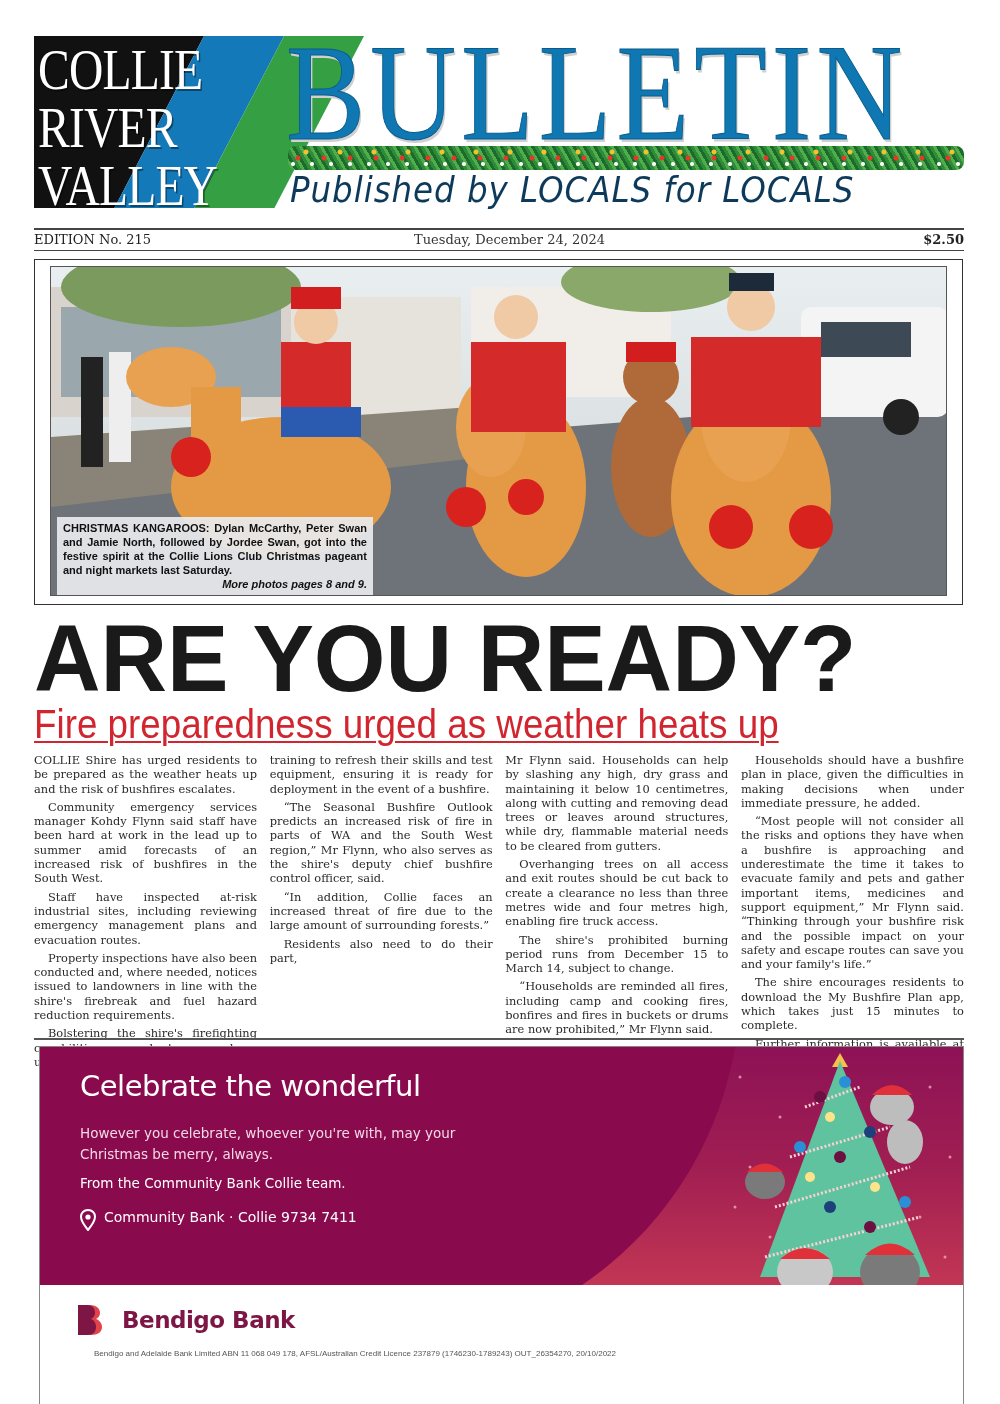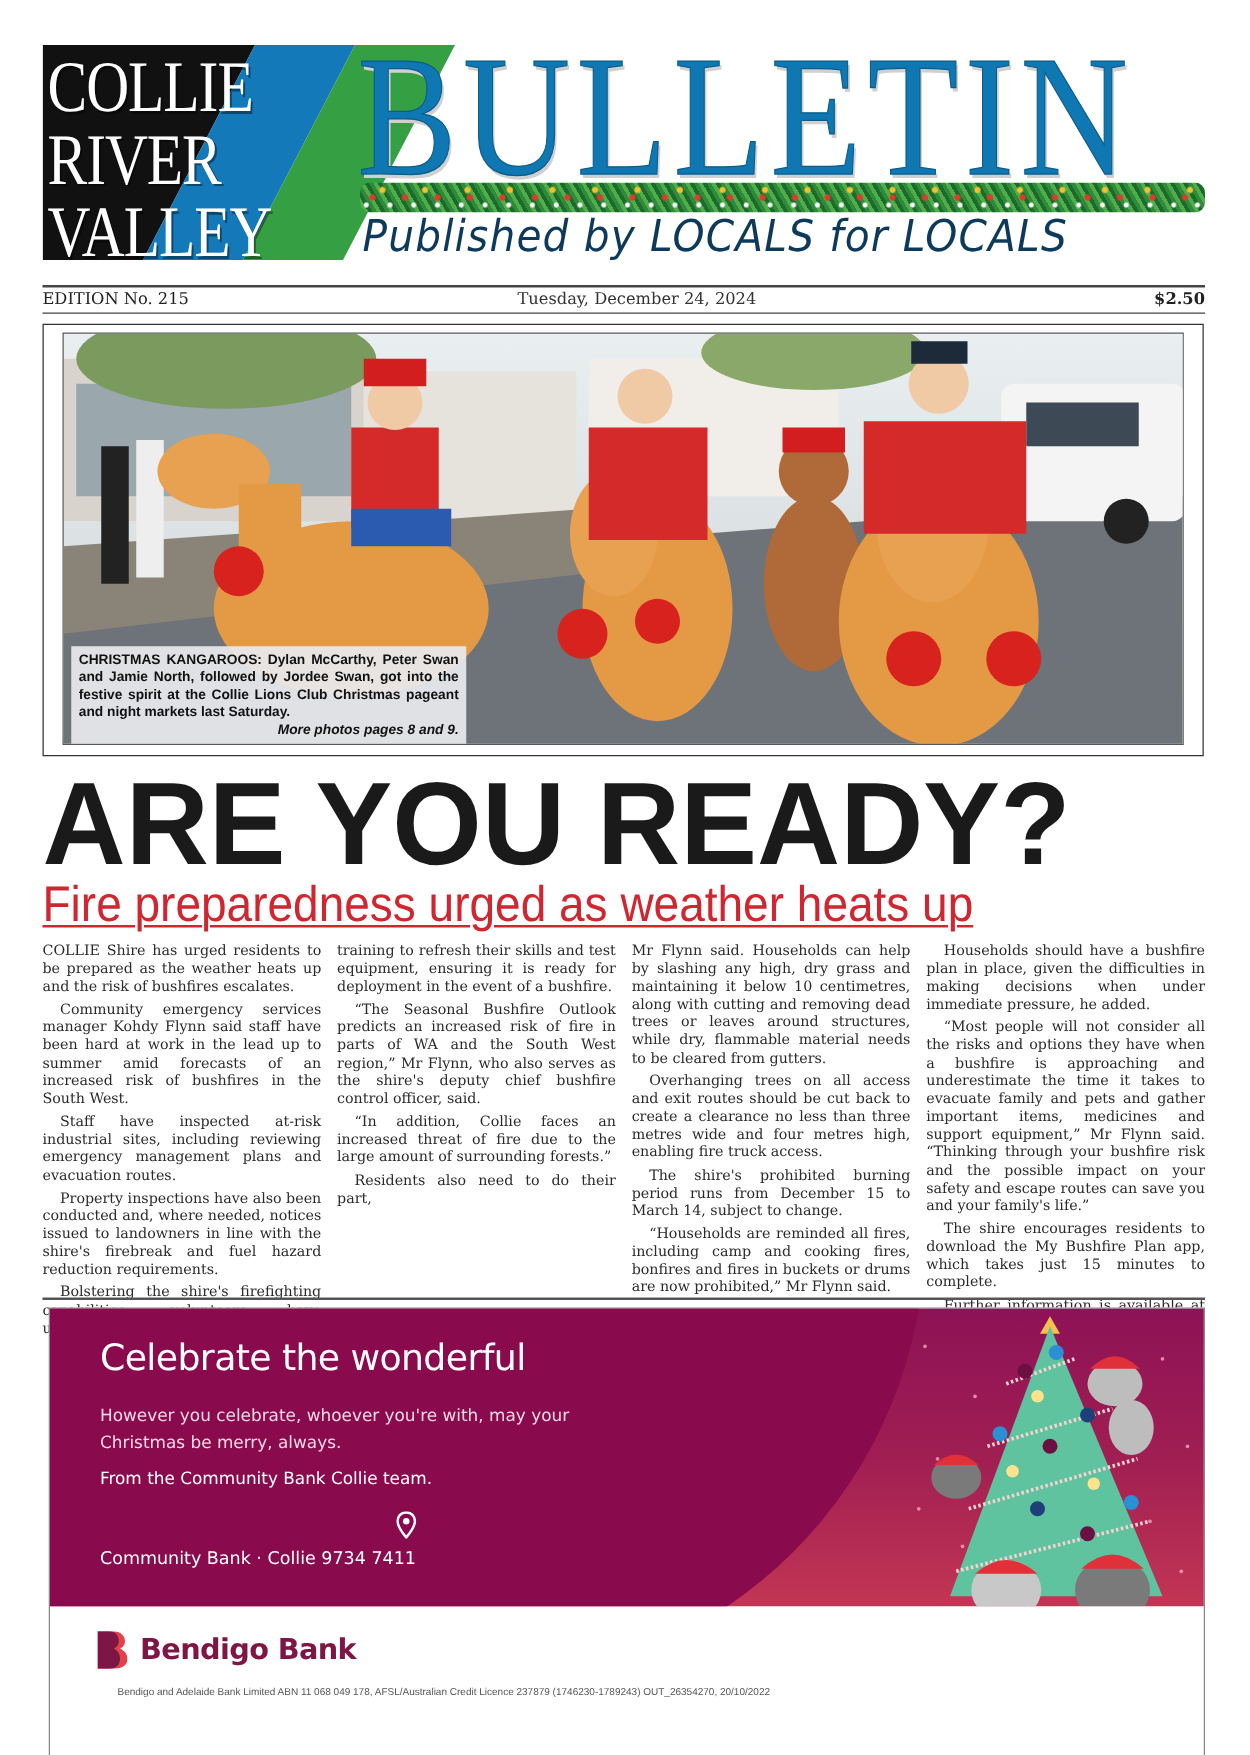--- a/index.html
+++ b/index.html
@@ -47,23 +47,23 @@
   .col p.cont { text-indent:0; }
   .article-rule { position:absolute; left:34px; top:1038px; width:930px; height:2px; background:#555; }
 
   
   .ad { position:absolute; left:39px; top:1046px; width:925px; height:413px; border:1px solid #888; box-sizing:border-box; background:#fff; }
   .ad-banner { position:absolute; left:0; top:0; width:923px; height:238px; background:linear-gradient(180deg,#8d1256 0%, #a01e52 50%, #c23654 100%); overflow:hidden; }
   .ad-blob { position:absolute; left:-20px; top:-60px; width:720px; height:360px; background:#8a0a4e; border-radius:0 0 420px 0; }
   .ad-heading { position:absolute; left:40px; top:22px; font-family:"DejaVu Sans", sans-serif; font-size:29px; color:#fff; letter-spacing:-0.5px; }
   .ad-body { position:absolute; left:40px; top:76px; width:380px; font-family:"DejaVu Sans", sans-serif; font-size:13.5px; line-height:21px; color:#f3d9e6; }
   .ad-signoff { position:absolute; left:40px; top:128px; font-family:"DejaVu Sans", sans-serif; font-weight:normal; font-size:13.5px; color:#fff; }
-  .ad-contact { position:absolute; left:40px; top:162px; font-family:"DejaVu Sans", sans-serif; font-size:14px; color:#fff; display:flex; align-items:flex-end; gap:8px;flex-direction:column; }
+  .ad-contact { position:absolute; left:40px; top:162px; font-family:"DejaVu Sans", sans-serif; font-size:14px; color:#fff; display:flex; align-items:flex-start; gap:8px; }
   .ad-art { position:absolute; left:680px; top:0; width:243px; height:238px; }
-  .ad-footer-logo { position:absolute; left:38px; top:258px; display:flex; align-items:center; gap:10px; }
+  .ad-footer-logo { position:absolute; left:38px; top:258px; display:flex; align-items:center; gap:20px; }
   .ad-brand { font-family:"DejaVu Sans", sans-serif; font-weight:bold; font-size:23px; color:#7d1545; letter-spacing:-0.5px; }
   .ad-legal { position:absolute; left:6px; top:302px; font-family:"Liberation Sans", sans-serif; font-size:8px; color:#555; white-space:nowrap;padding-left:48px; }
 </style>
 </head>
 <body>
 
 <div class="masthead">
   <div class="mast-stripe">
     <svg width="330" height="192" viewBox="0 0 330 192">
       <polygon points="0,0 170,0 70,192 0,192" fill="#111"></polygon>

